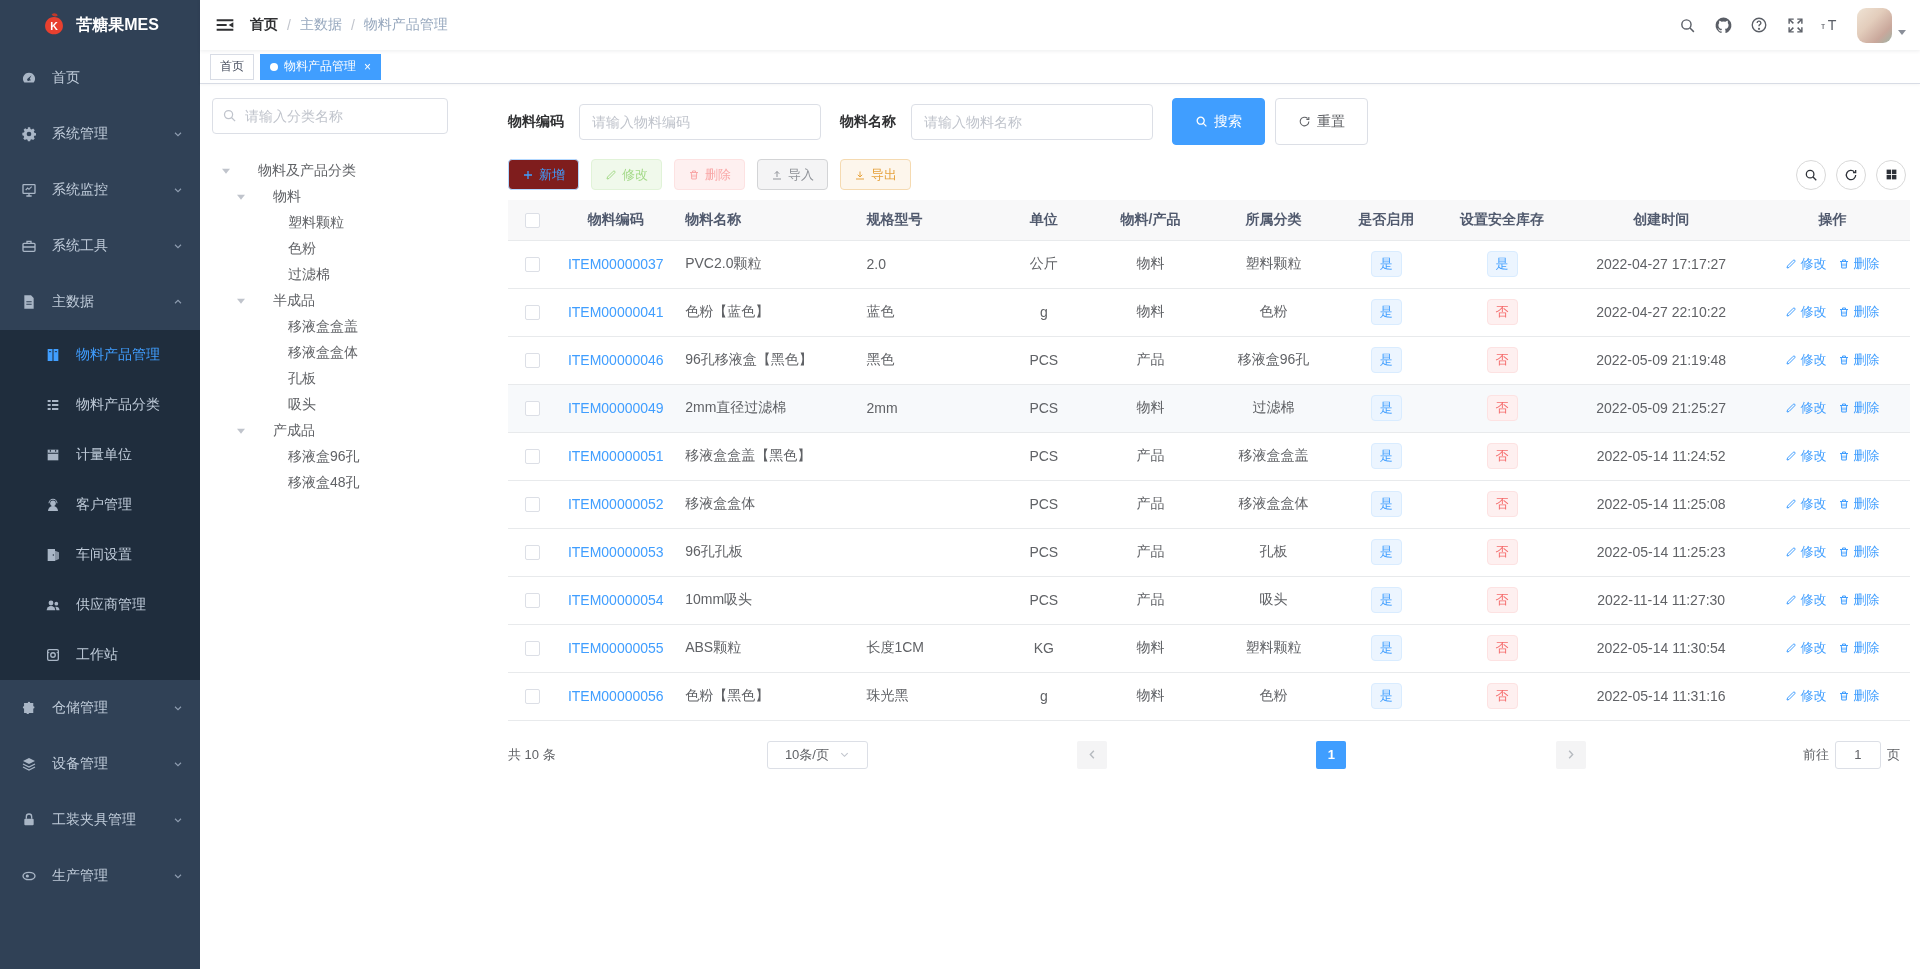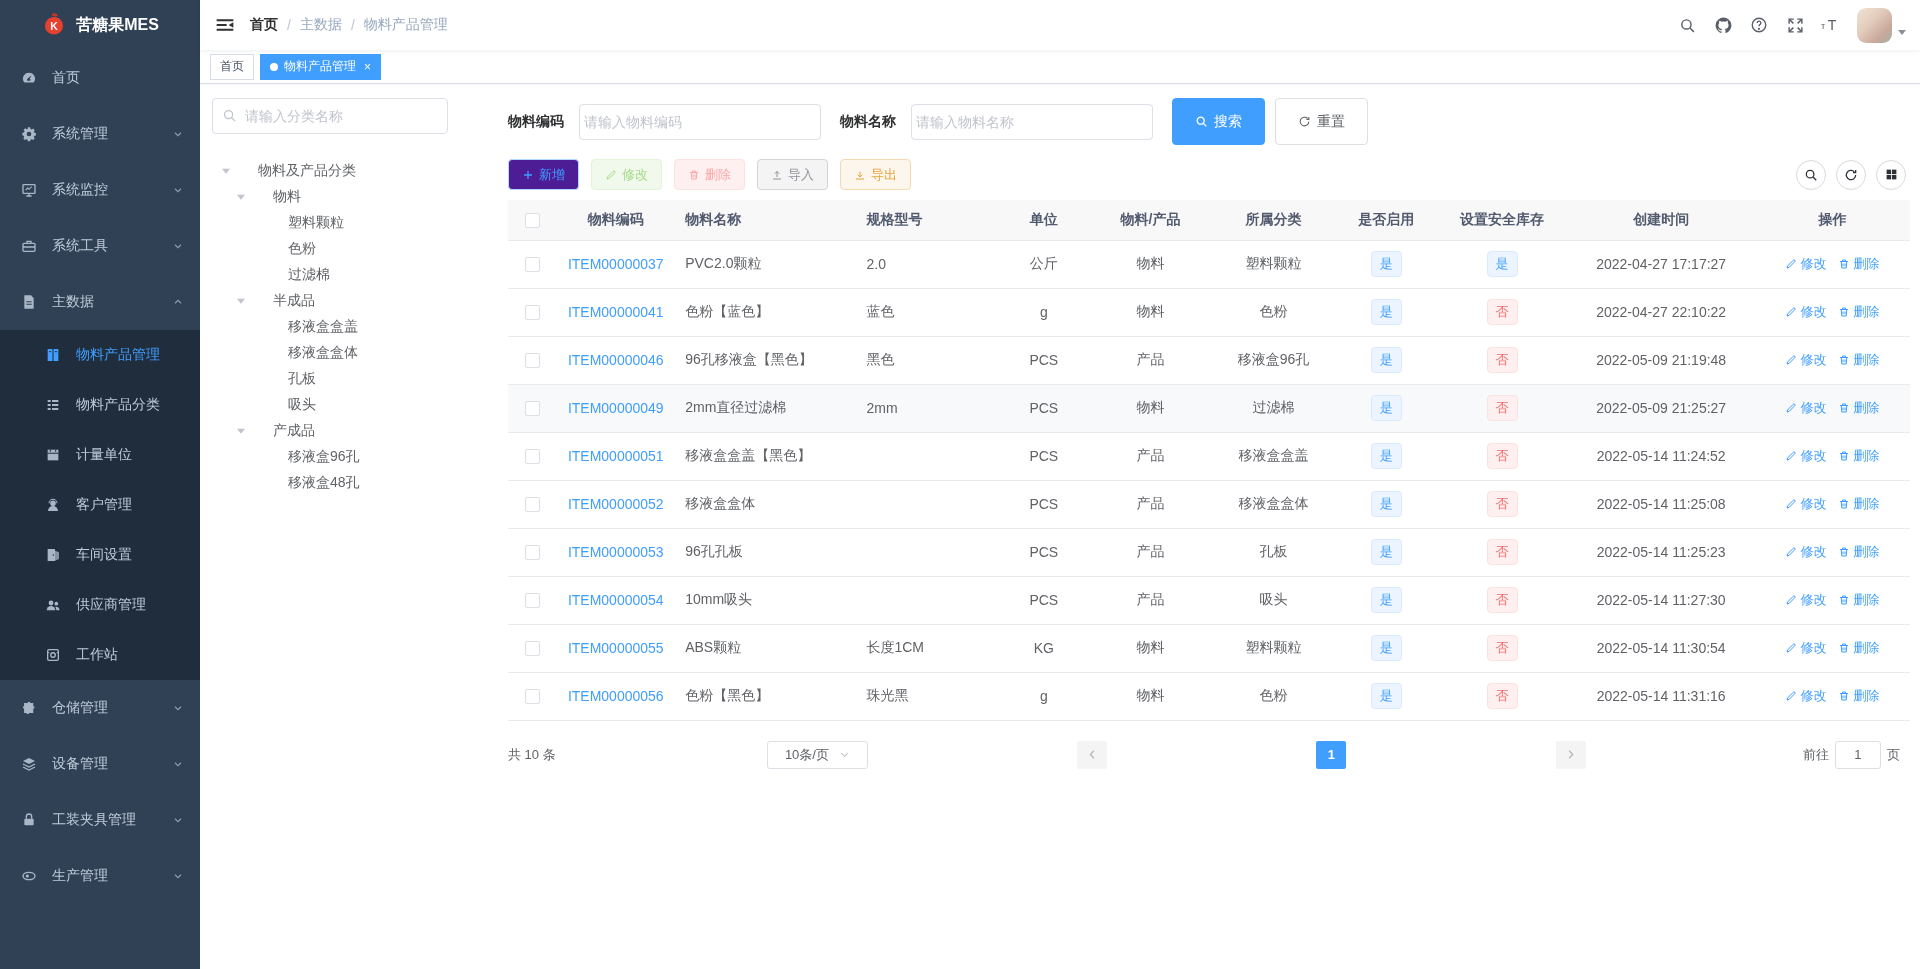--- a/index.html
+++ b/index.html
@@ -58,32 +58,32 @@
                        font-family:inherit; }
   input::placeholder { color:#c0c4cc; }
   .tf-icon { position:absolute; left:10px; top:10px; color:#c0c4cc; display:flex; }
   .tree-node { height:26px; display:flex; align-items:center; font-size:14px; color:#606266; cursor:pointer;gap:24px; }
   .tn-caret { width:16px; display:flex; align-items:center; justify-content:center; color:#c0c4cc; flex:none; }
 
   .table-panel { flex:1; min-width:0; display:flex; flex-direction:column; }
 
   .filter-row { display:flex; align-items:center; margin-bottom:14px; flex:none; }
   .f-label { font-size:14px; font-weight:700; color:#303133; margin-right:15px; white-space:nowrap; }
-  .f-input { width:242px; height:36px; border:1px solid #dcdfe6; border-radius:4px; padding:0 4px;
+  .f-input { width:242px; height:36px; border:1px solid #dcdfe6; border-radius:4px; padding:0 12px;
              font-size:14px; color:#606266; outline:none; margin-right:19px; font-family:inherit; }
   .btn { height:47px; padding:0 22px; border-radius:4px; font-size:14px; display:inline-flex;
          align-items:center; gap:6px; cursor:pointer; border:1px solid #dcdfe6; background:#fff; color:#606266;
          font-family:inherit; }
   .btn-primary { background:#409eff; border-color:#409eff; color:#fff; }
   .btn + .btn { margin-left:10px; }
 
   .toolbar { display:flex; align-items:center; margin-bottom:10px; flex:none; }
   .tbtn { height:31px; padding:0 13px; border-radius:4px; font-size:13px; display:inline-flex;
           align-items:center; gap:5px; cursor:pointer; margin-right:12px; }
-  .tbtn-add    { color:#409eff; background:#4c1d95; border:1px solid #b3d8ff; }
+  .tbtn-add    { color:#409eff; background:#7f1d1d; border:1px solid #b3d8ff; }
   .tbtn-edit   { color:#a4da89; background:#f0f9eb; border:1px solid #e1f3d8; }
   .tbtn-del    { color:#f9a7a7; background:#fef0f0; border:1px solid #fde2e2; }
   .tbtn-import { color:#909399; background:#f4f4f5; border:1px solid #d3d4d6; }
   .tbtn-export { color:#e6a23c; background:#fdf6ec; border:1px solid #f5dab1;text-align:center; }
   .tool-right { margin-left:auto; display:flex; gap:10px; padding-right:4px; }
   .circle-btn { width:30px; height:30px; border-radius:50%; border:1px solid #d9d9d9; background:#fff;
                 display:flex; align-items:center; justify-content:center; color:#2d3138; cursor:pointer; }
 
   table { width:100%; border-collapse:collapse; table-layout:fixed; font-size:14px; flex:none; }
   thead th { background:#f8f8f9; color:#515a6e; font-weight:700; height:40px; padding:0 10px;
@@ -774,21 +774,21 @@
               <tr class="">
                 <td><span class="checkbox"></span></td>
                 <td><span class="cell-link">ITEM00000054</span></td>
                 <td class="al">10mm吸头</td>
                 <td class="al"></td>
                 <td>PCS</td>
                 <td>产品</td>
                 <td>吸头</td>
                 <td><span class="badge badge-yes">是</span></td>
                 <td><span class="badge badge-no">否</span></td>
-                <td>2022-05-14 11:27:30</td>
+                <td>2022-11-14 11:27:30</td>
                 <td><span class="op-link">
                     <span class="">
                       <svg width="12" height="12" viewBox="0 0 24 24" fill="none" stroke="currentColor" stroke-width="2">
                         <path d="M4 20l1-4L16.5 4.5a2.1 2.1 0 0 1 3 3L8 19z"></path>
                       </svg>
                     </span>
                     <span>修改</span>
                   </span><span class="op-link">
                     <span class="">
                       <svg width="12" height="12" viewBox="0 0 24 24" fill="none" stroke="currentColor" stroke-width="2">

